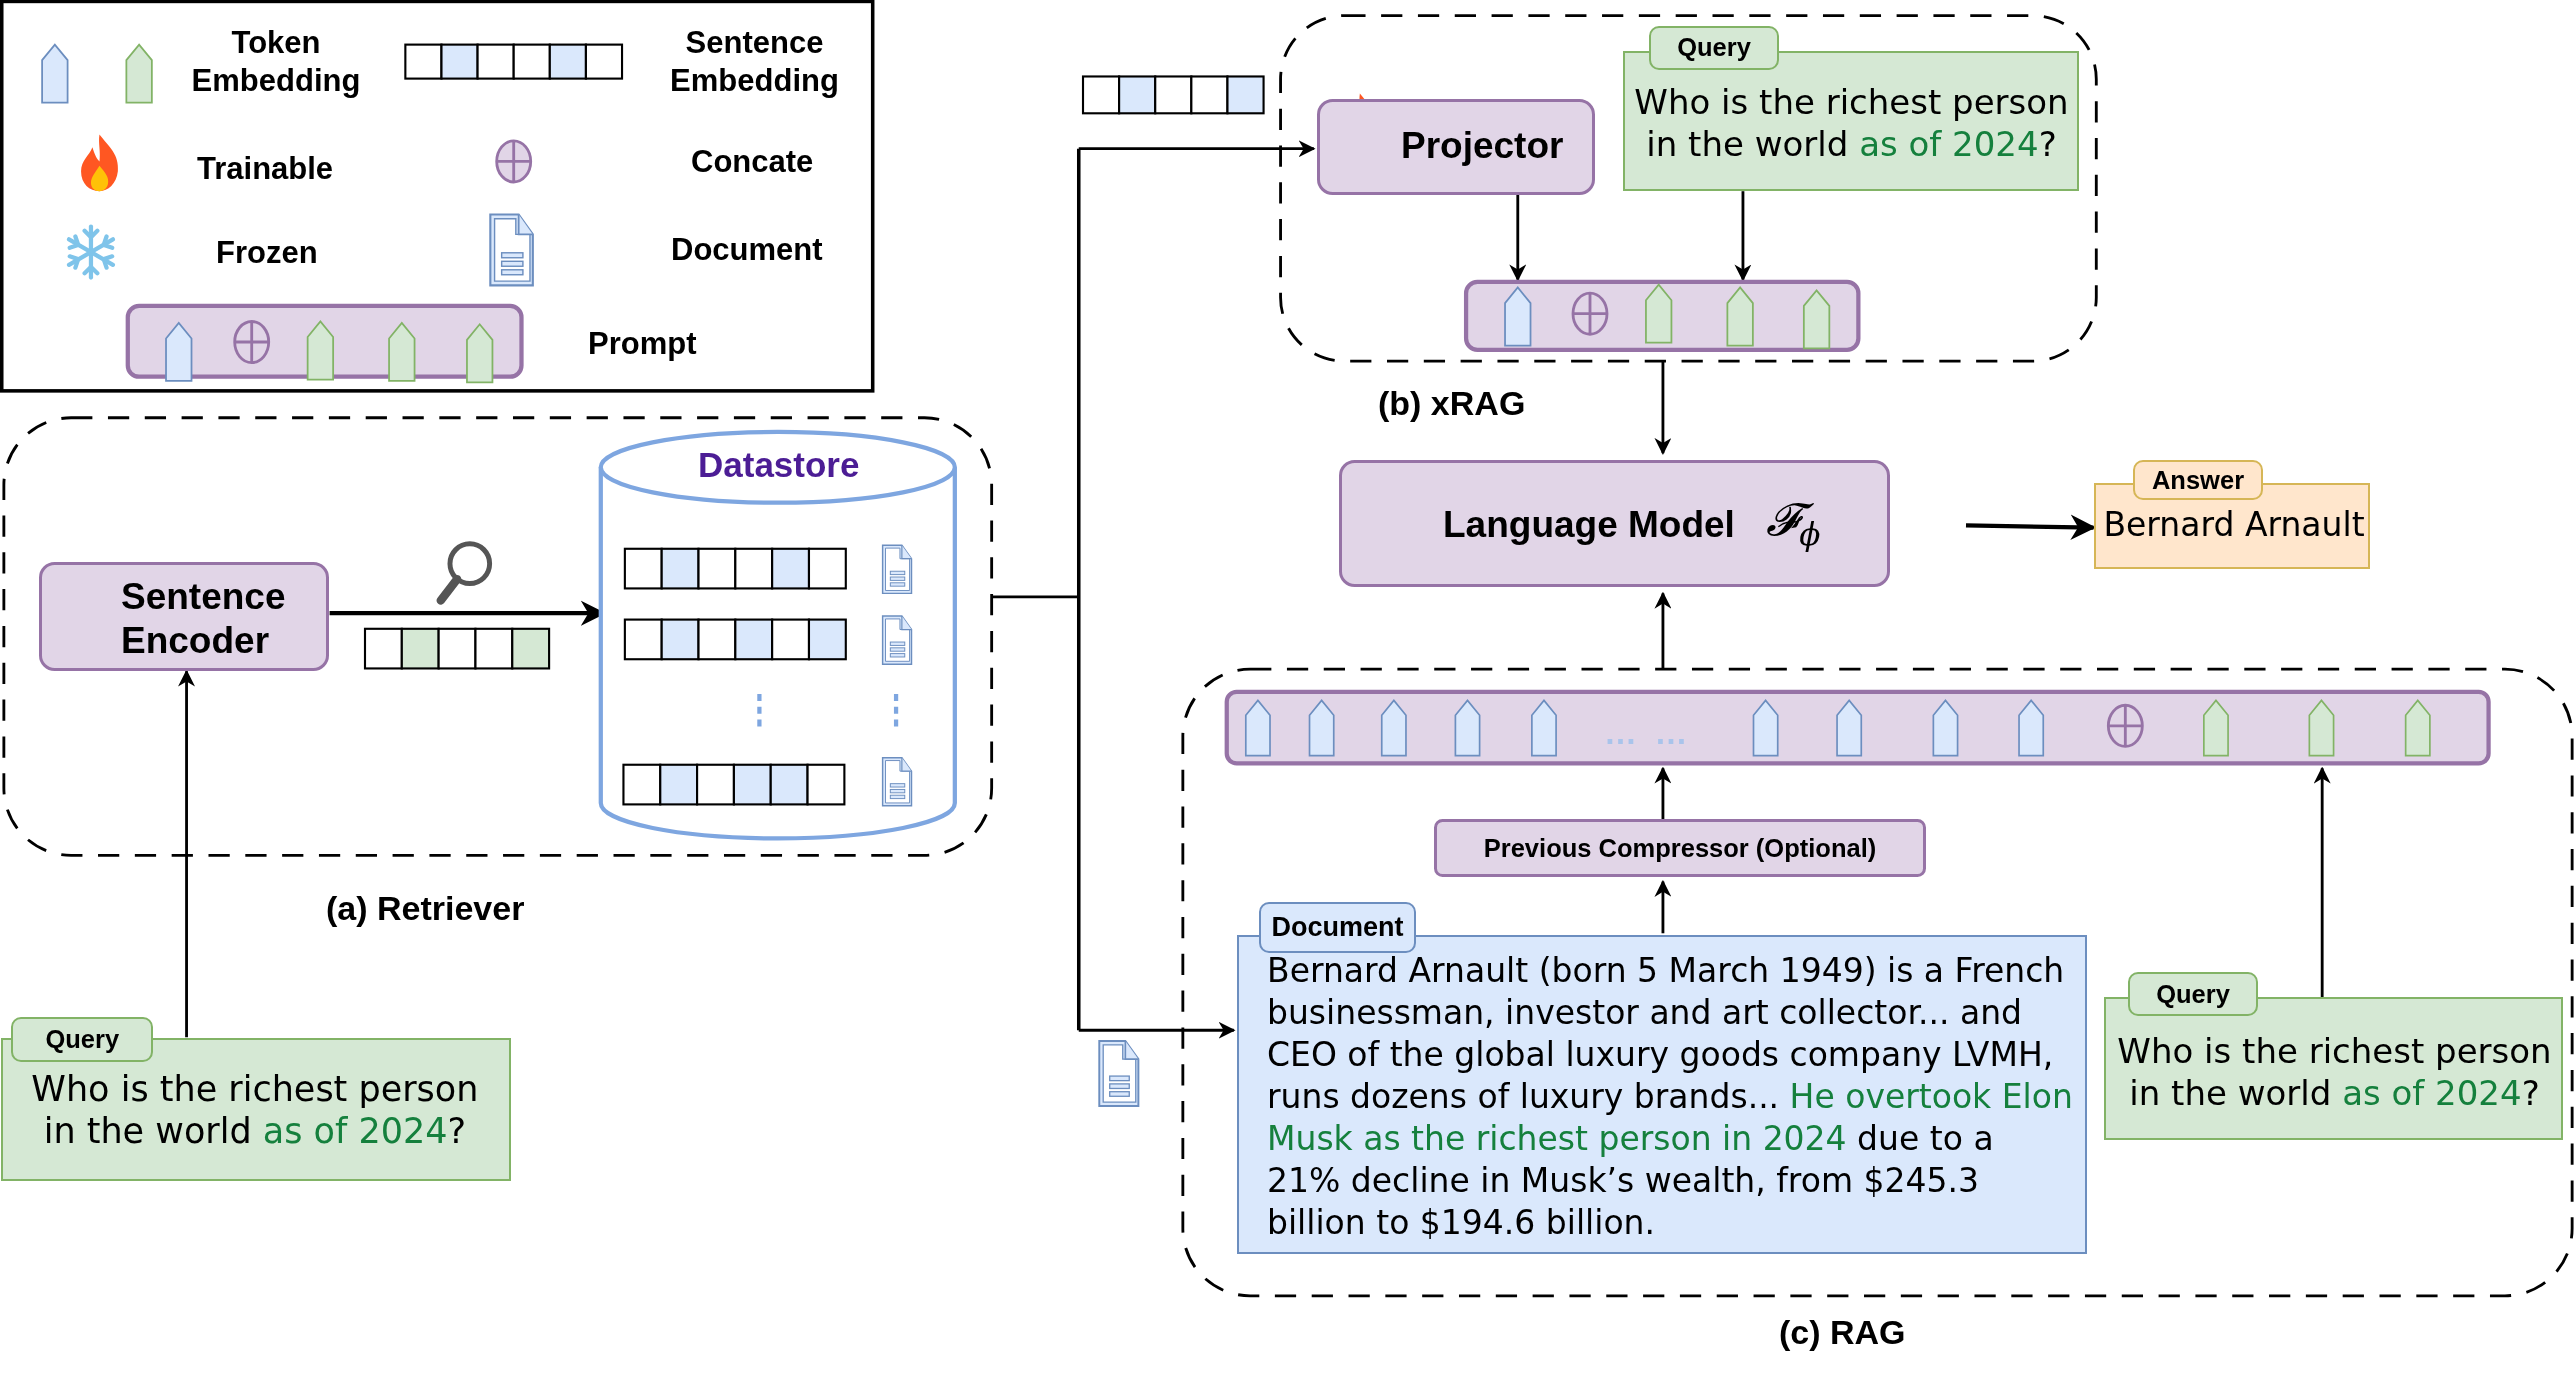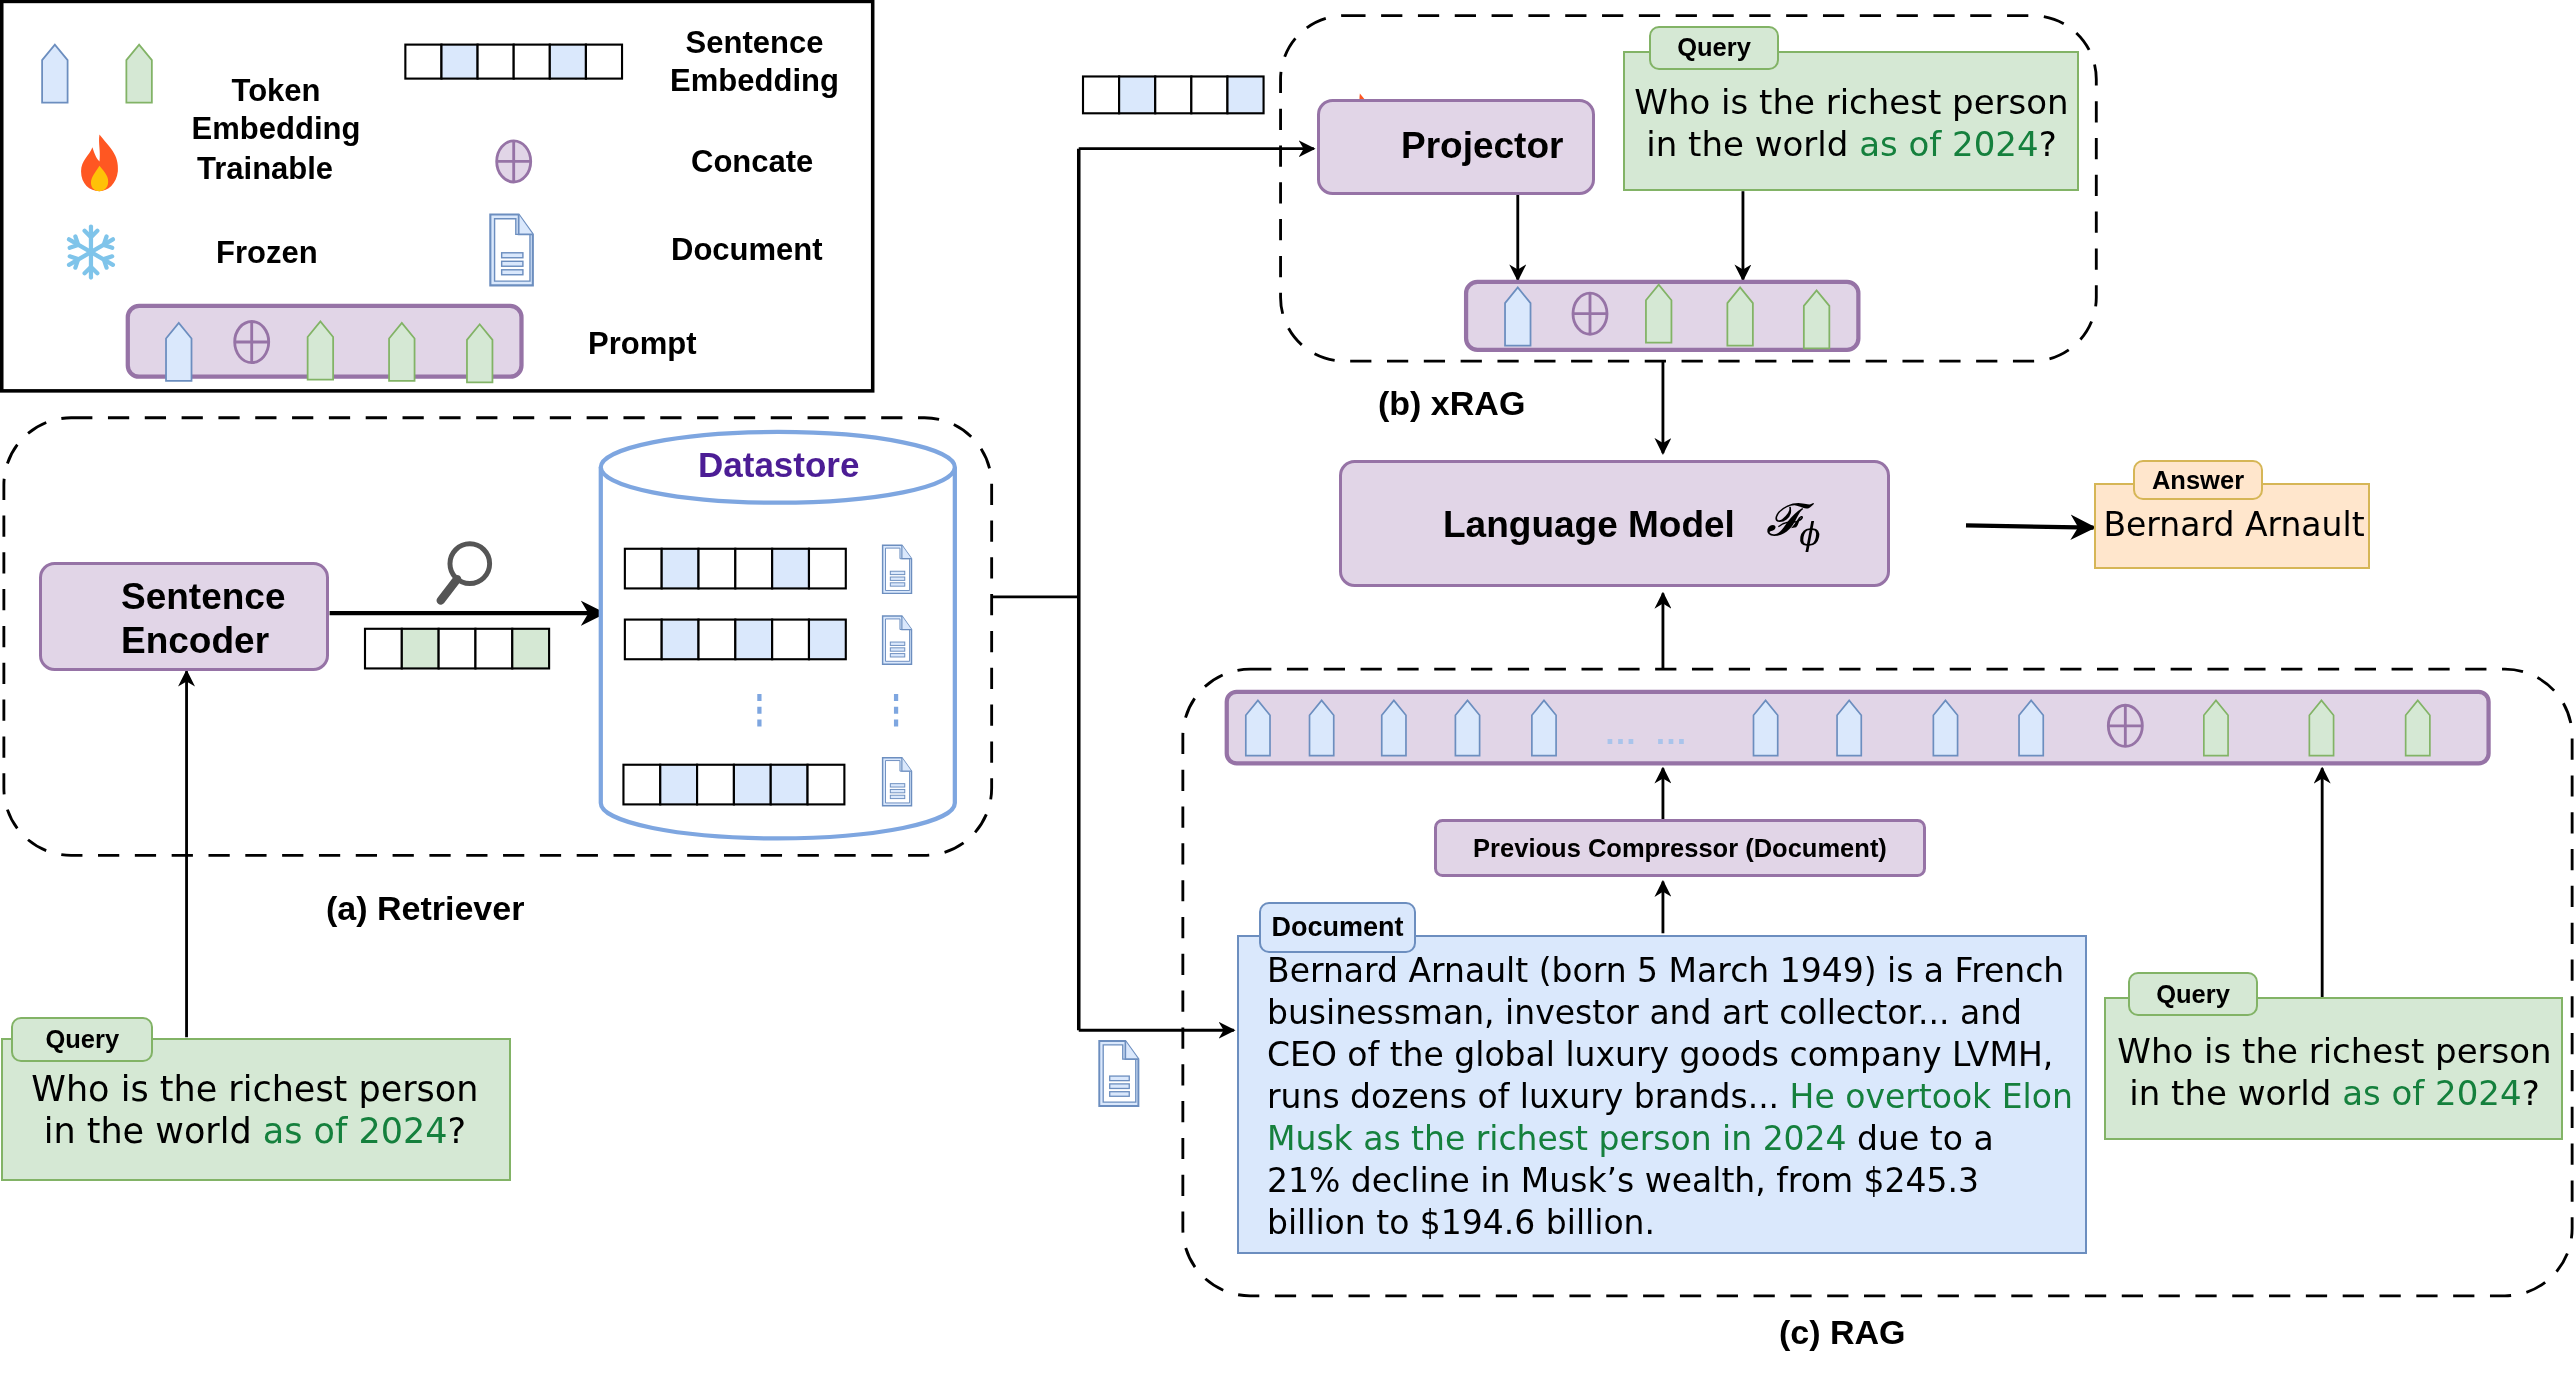--- a/index.html
+++ b/index.html
@@ -182,21 +182,21 @@
       <use href="#concat" transform="translate(3001,1025)"></use>
       <use href="#tok-green" transform="translate(3129,1010) scale(0.95,0.95)"></use>
       <use href="#tok-green" transform="translate(3278,1010) scale(0.95,0.95)"></use>
       <use href="#tok-green" transform="translate(3414,1010) scale(0.95,0.95)"></use>
     </g>
   <line x1="2348" y1="1157" x2="2348" y2="1085" stroke="#000" stroke-width="4" marker-end="url(#arrow)"></line>
   <line x1="2348" y1="1318" x2="2348" y2="1245" stroke="#000" stroke-width="4" marker-end="url(#arrow)"></line>
   <line x1="3279" y1="1408" x2="3279" y2="1085" stroke="#000" stroke-width="4" marker-end="url(#arrow)"></line>
 </svg>
 
-<div class="abs bold center" style="left:177px;top:24px;width:198px;font-size:31px;line-height:38px;margin-top:48px;">
+<div class="abs bold center" style="left:177px;top:24px;width:198px;font-size:31px;line-height:38px;">
   <div>Token</div>
   <div>Embedding</div>
 </div>
 <div class="abs bold center" style="left:652px;top:24px;width:205px;font-size:31px;line-height:38px;">
   <div>Sentence</div>
   <div>Embedding</div>
 </div>
 <div class="abs bold" style="left:197px;top:151px;font-size:31px;">Trainable</div>
 <div class="abs bold" style="left:691px;top:144px;font-size:31px;">Concate</div>
 <div class="abs bold" style="left:216px;top:235px;font-size:31px;">Frozen</div>
@@ -236,21 +236,21 @@
     <span>𝓕</span><sub style="font-size:31px;">ϕ</sub>
   </div>
 </div>
 
 <div class="abs orange-box" style="left:2094px;top:483px;width:276px;height:86px;">
   <div class="abs hand" style="left:0px;top:20px;width:276px;text-align:center;font-size:33px;">Bernard Arnault</div>
 </div>
 <div class="abs orange-tab flex-c bold" style="left:2113px;top:460px;width:130px;height:40px;font-size:25.5px;">Answer</div>
 
 <div class="abs bold" style="left:1604px;top:714px;font-size:33px;letter-spacing:4.2px;color:#a9c4eb;">… …</div>
-<div class="abs purple-box flex-c bold" style="left:1434px;top:819px;width:492px;height:58px;font-size:25.5px;border-radius:8.5px;">Previous Compressor (Document)</div>
+<div class="abs purple-box flex-c bold" style="left:1434px;top:819px;width:492px;height:58px;font-size:25.5px;border-radius:8.5px;">Previous Compressor (Optional)</div>
 
 <div class="abs blue-box" style="left:1237px;top:935px;width:850px;height:319px;">
   <div class="abs hand" style="left:28px;top:12.7px;width:807px;font-size:33px;line-height:42px;">
     <span>Bernard Arnault (born 5 March 1949) is a French businessman, investor and art collector... and CEO of the global luxury goods company LVMH, runs dozens of luxury brands... </span><span class="red">He overtook Elon Musk as the richest person in 2024</span><span> due to a 21% decline in Musk’s wealth, from $245.3 billion to $194.6 billion.</span>
   </div>
 </div>
 <div class="abs blue-tab flex-c bold" style="left:1259px;top:902px;width:157px;height:51px;font-size:27px;">Document</div>
 
 <div class="abs green-box" style="left:2104px;top:997px;width:459px;height:143px;">
   <div class="abs hand center" style="left:7px;top:31px;width:443px;font-size:34px;line-height:42px;">

